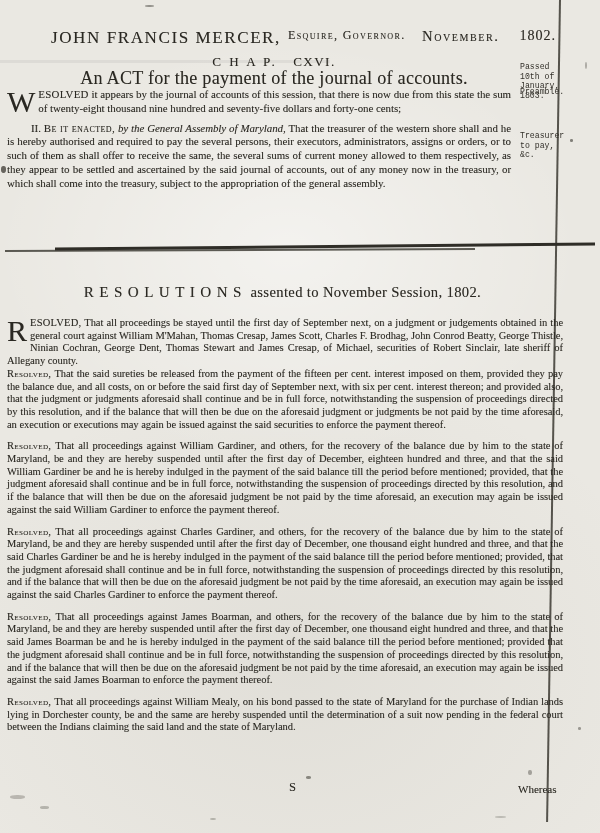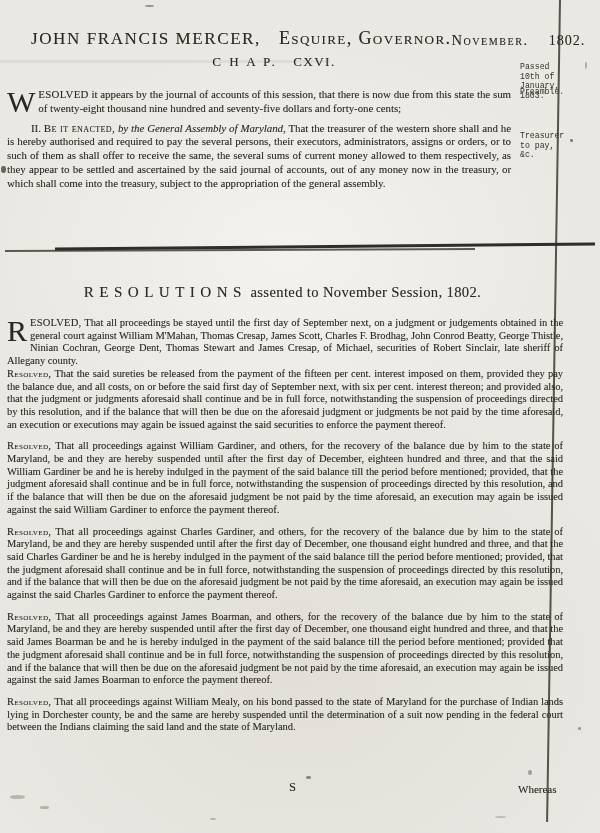--- a/index.html
+++ b/index.html
@@ -20,24 +20,24 @@
   
   .edge-rule {
     position:absolute; left:559px; top:0; width:2px; height:822px;
     background:#3b3831; transform:rotate(0.9deg); transform-origin:top center;
     opacity:.85;
   }
 
   
   .masthead {
     position:absolute; top:28px; left:0; width:556px;
-    display:flex; align-items:flex-end; padding-left:31px; box-sizing:border-box;
+    display:flex; align-items:flex-start; padding-left:51px; box-sizing:border-box;
   }
   .gov-name { font-size:17px; letter-spacing:1.6px; white-space:nowrap; }
-  .gov-title { font-variant:small-caps; font-size:18px; letter-spacing:1.4px; margin-left:18px; white-space:nowrap; }
+  .gov-title { font-variant:small-caps; font-size:12px; letter-spacing:1.4px; margin-left:7px; white-space:nowrap; }
   .mast-month { margin-left:auto; font-variant:small-caps; font-size:14.5px; letter-spacing:1.6px; }
   .mast-year { font-size:14px; letter-spacing:1px; margin-left:20px; }
 
   .chap-line {
     position:absolute; top:54px; left:0; width:548px; text-align:center;
     font-size:13px; letter-spacing:2.5px;
   }
   .chap-num { margin-left:16px; letter-spacing:1.5px;text-align:right; }
 
   .act-title {
@@ -124,20 +124,21 @@
     <span class="gov-name">JOHN FRANCIS MERCER,</span>
     <span class="gov-title">Esquire, Governor.</span>
     <span class="mast-month">November.</span>
     <span class="mast-year">1802.</span>
   </div>
 
   <div class="chap-line">
     <span>C H A P.</span><span class="chap-num">CXVI.</span>
   </div>
 
+  <div class="act-title">An ACT for the payment of the journal of accounts.</div>
 
   <div class="margin-note mn-passed">Passed 10th of January, 1803.</div>
   <div class="margin-note mn-preamble">Preamble.</div>
   <div class="margin-note mn-treasurer">Treasurer to pay, &amp;c.</div>
 
   <div class="act-body">
     <p><span class="dropcap">W</span><span class="lead-caps">ESOLVED</span>
       <span>it appears by the journal of accounts of this session, that there is now due from this state the sum of twenty-eight thousand nine hundred and seventy-five dollars and forty-one cents;</span>
     </p>
     <p class="p-enacted">

